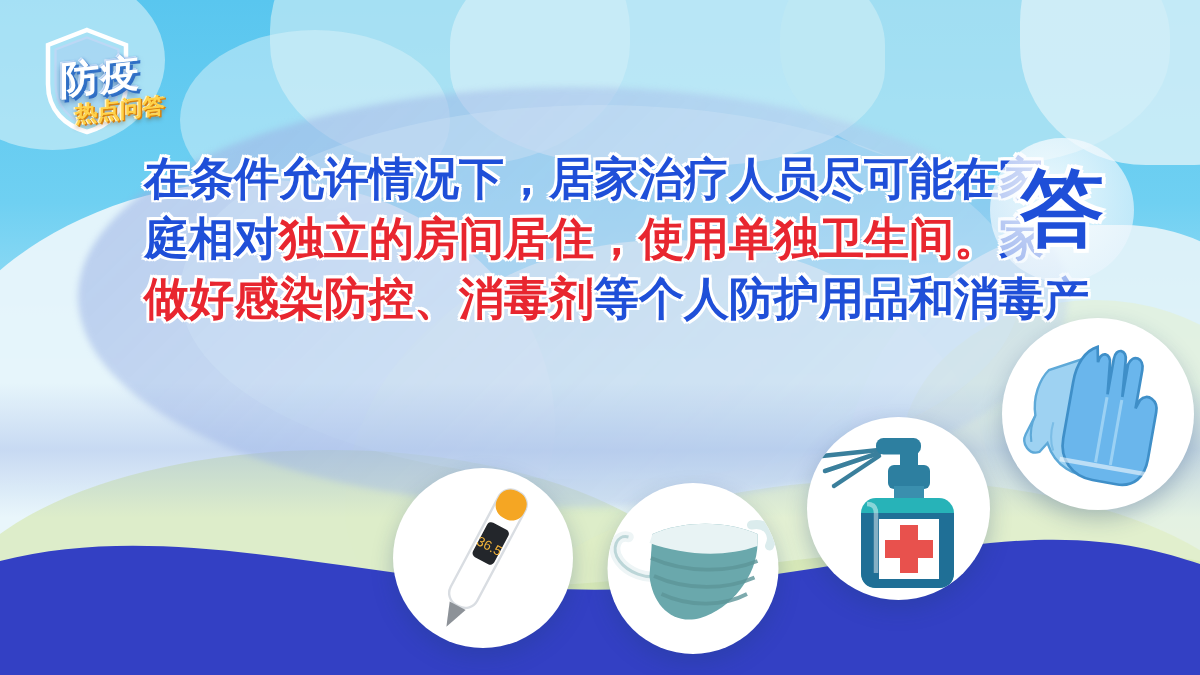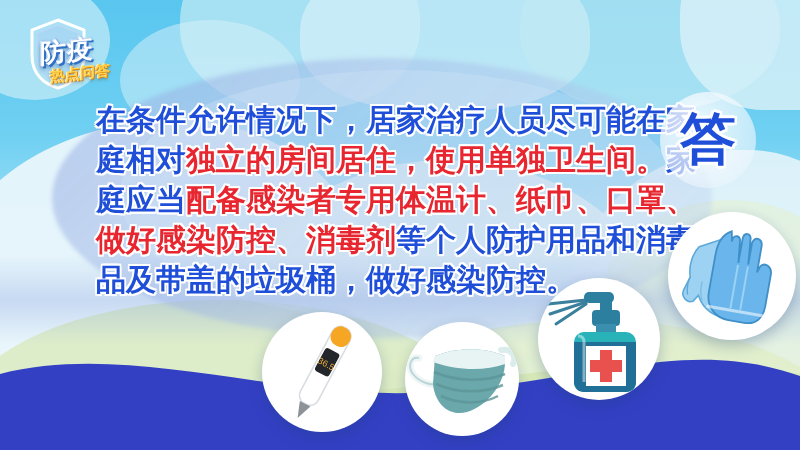--- a/index.html
+++ b/index.html
@@ -124,23 +124,21 @@
       <path d="M30 2 L56 12 L56 38 C56 56 44 66 30 70 C16 66 4 56 4 38 L4 12 Z" fill="none" stroke="#ffffff" stroke-width="3"></path>
       <path d="M30 7 L51 15 L51 38 C51 53 41 62 30 65.5 C19 62 9 53 9 38 L9 15 Z" fill="rgba(170,200,240,0.35)" stroke="#bcd8f5" stroke-width="1.5"></path>
     </svg>
     <div class="big">防疫</div>
     <div class="small">热点问答</div>
   </div>
 
   <div class="answer-text" id="answer-lines">
       <div class="line"><span class="blue">在条件允许情况下，居家治疗人员尽可能在家</span></div>
       <div class="line"><span class="blue">庭相对</span><span class="red">独立的房间居住，使用单独卫生间。</span><span class="blue">家</span></div>
-      <div class="line"><span class="blue">庭应当</span><span class="red">配备感染者专用体温计、纸巾、口罩、</span></div>
       <div class="line"><span class="red">做好感染防控、消毒剂</span><span class="blue">等个人防护用品和消毒产</span></div>
-      <div class="line"><span class="blue">品及带盖的垃圾桶，做好感染防控。</span></div>
     </div>
 
   <div class="da-circle"></div>
   <div class="da-char">答</div>
 
   <div class="bubble b-thermo ovf">
     <svg class="icon-svg" width="120" height="120" viewBox="0 0 120 120">
       <g transform="rotate(28 60 60)">
         <rect x="50" y="10" width="20" height="86" rx="9" fill="#ffffff" stroke="#d9dde2" stroke-width="1.6"></rect>
         <rect x="50" y="10" width="20" height="20" rx="9" fill="#f5a623"></rect>

